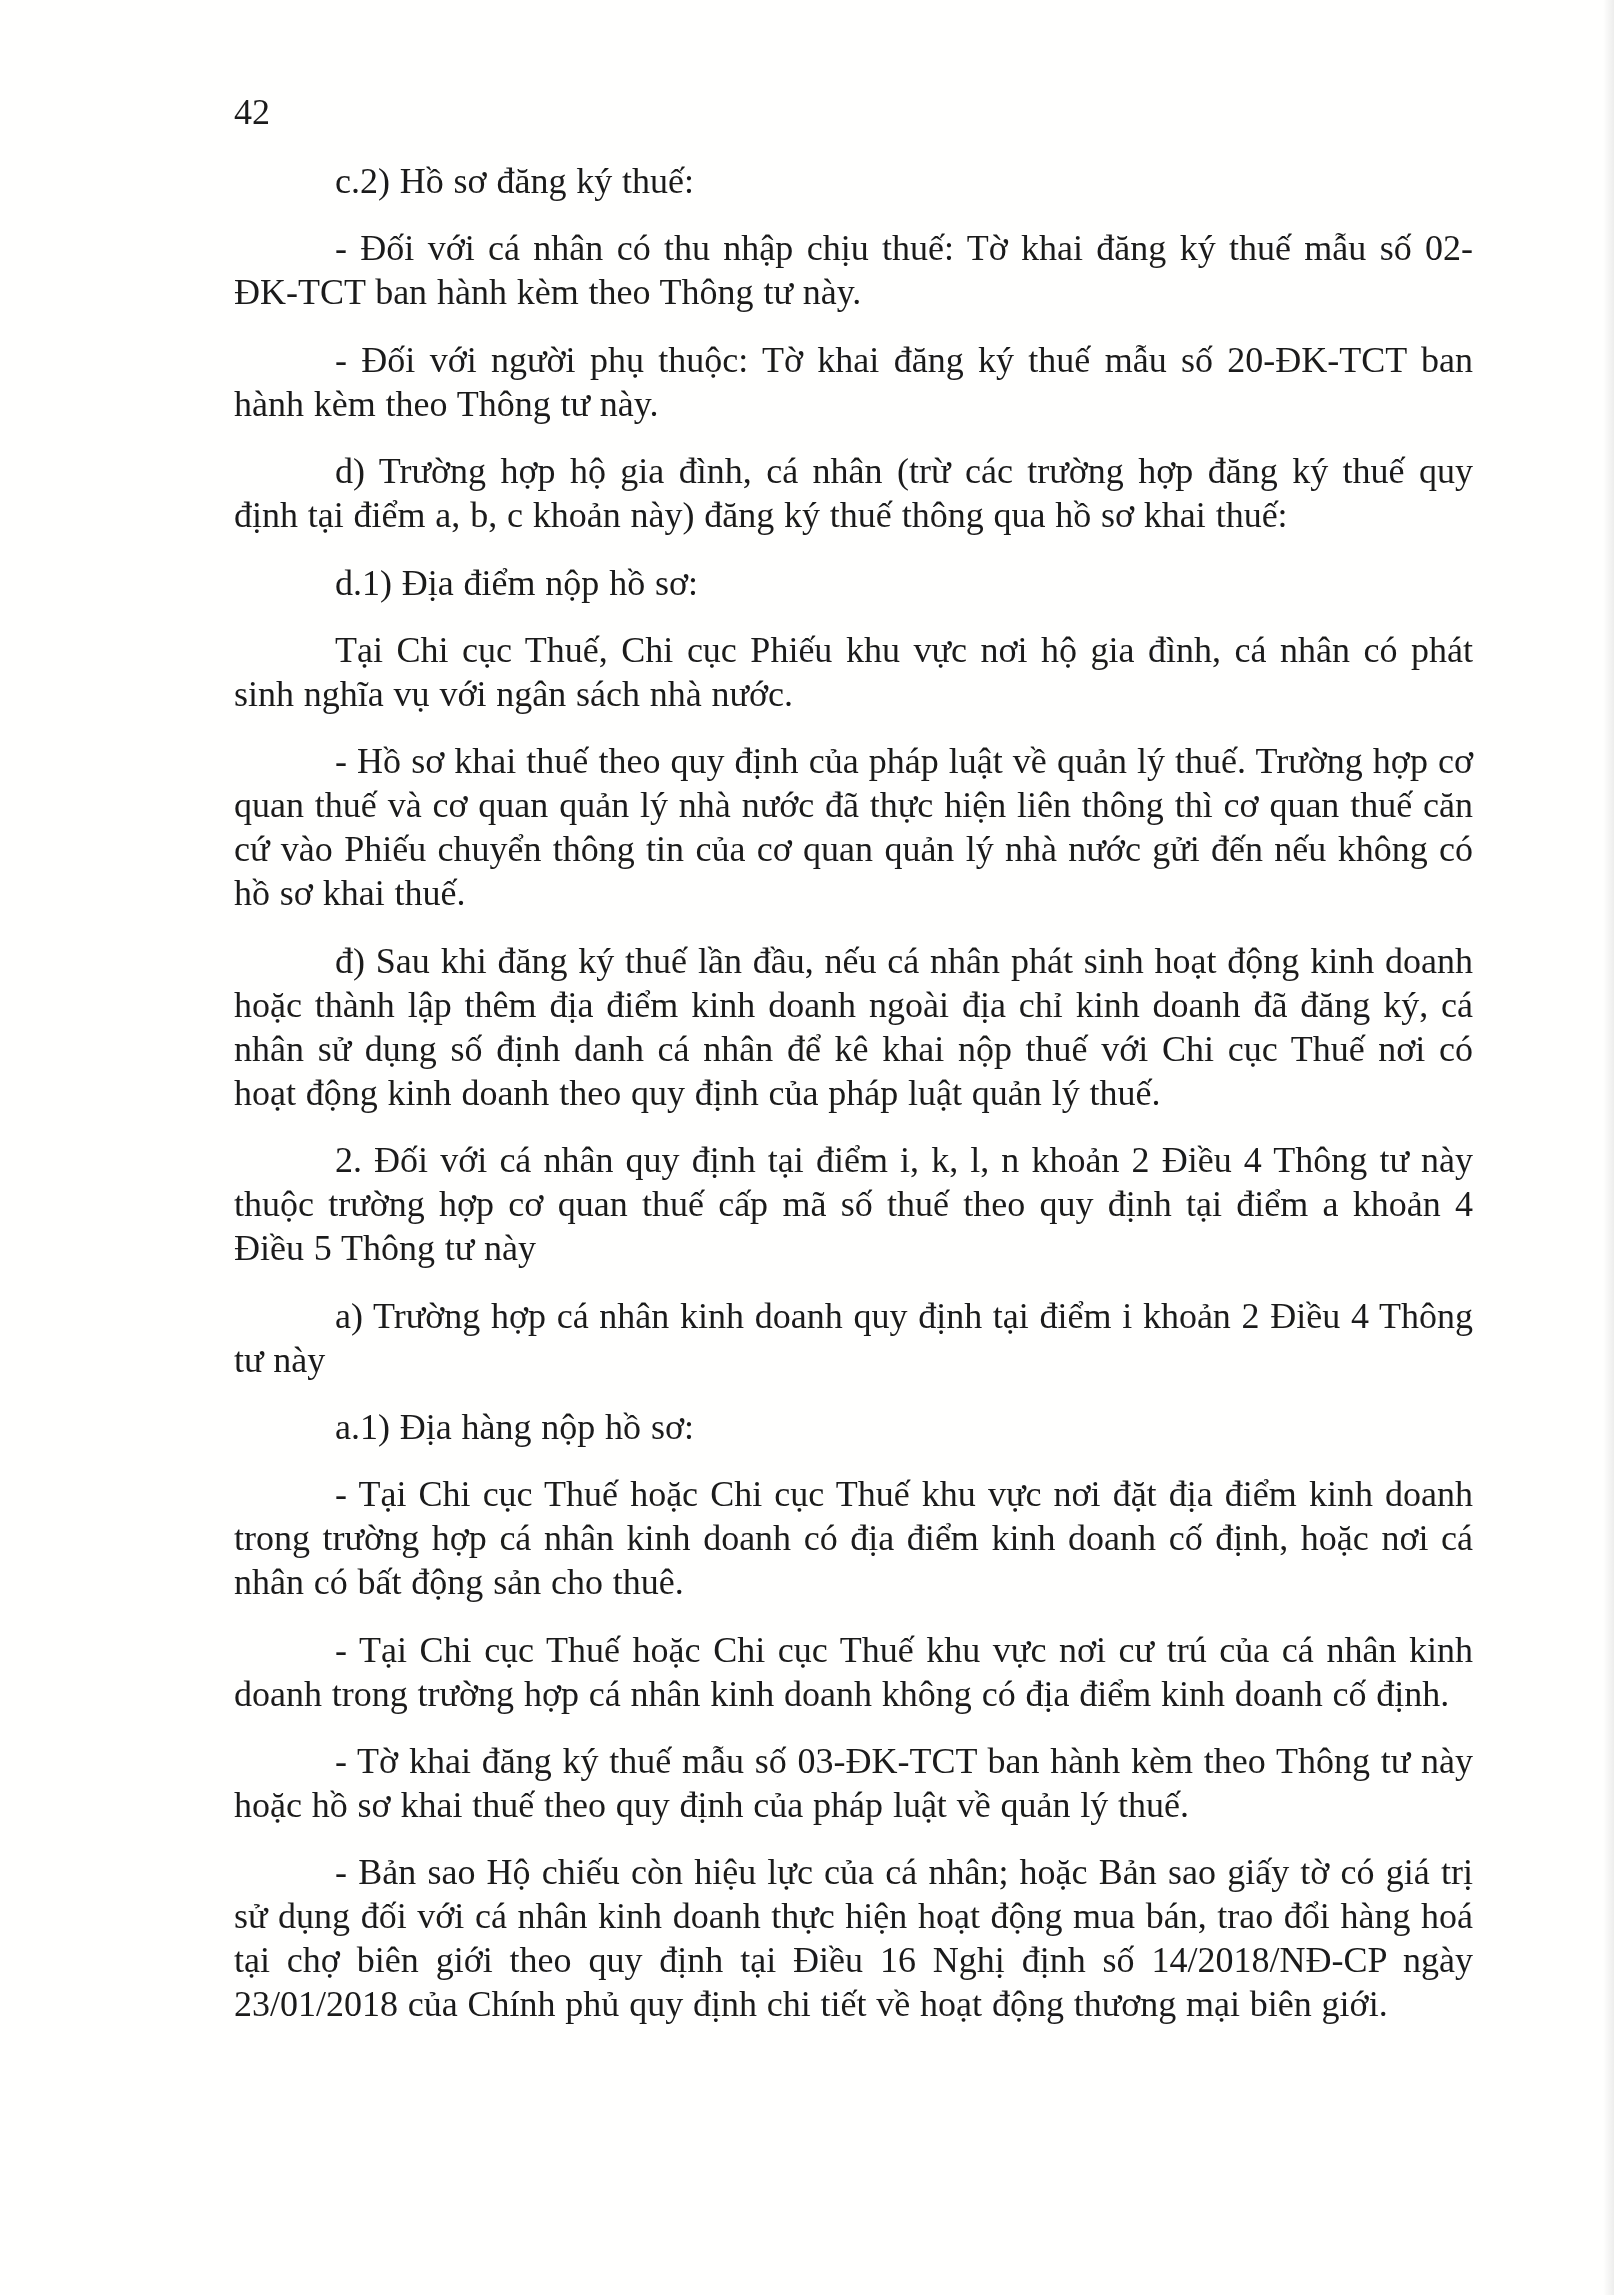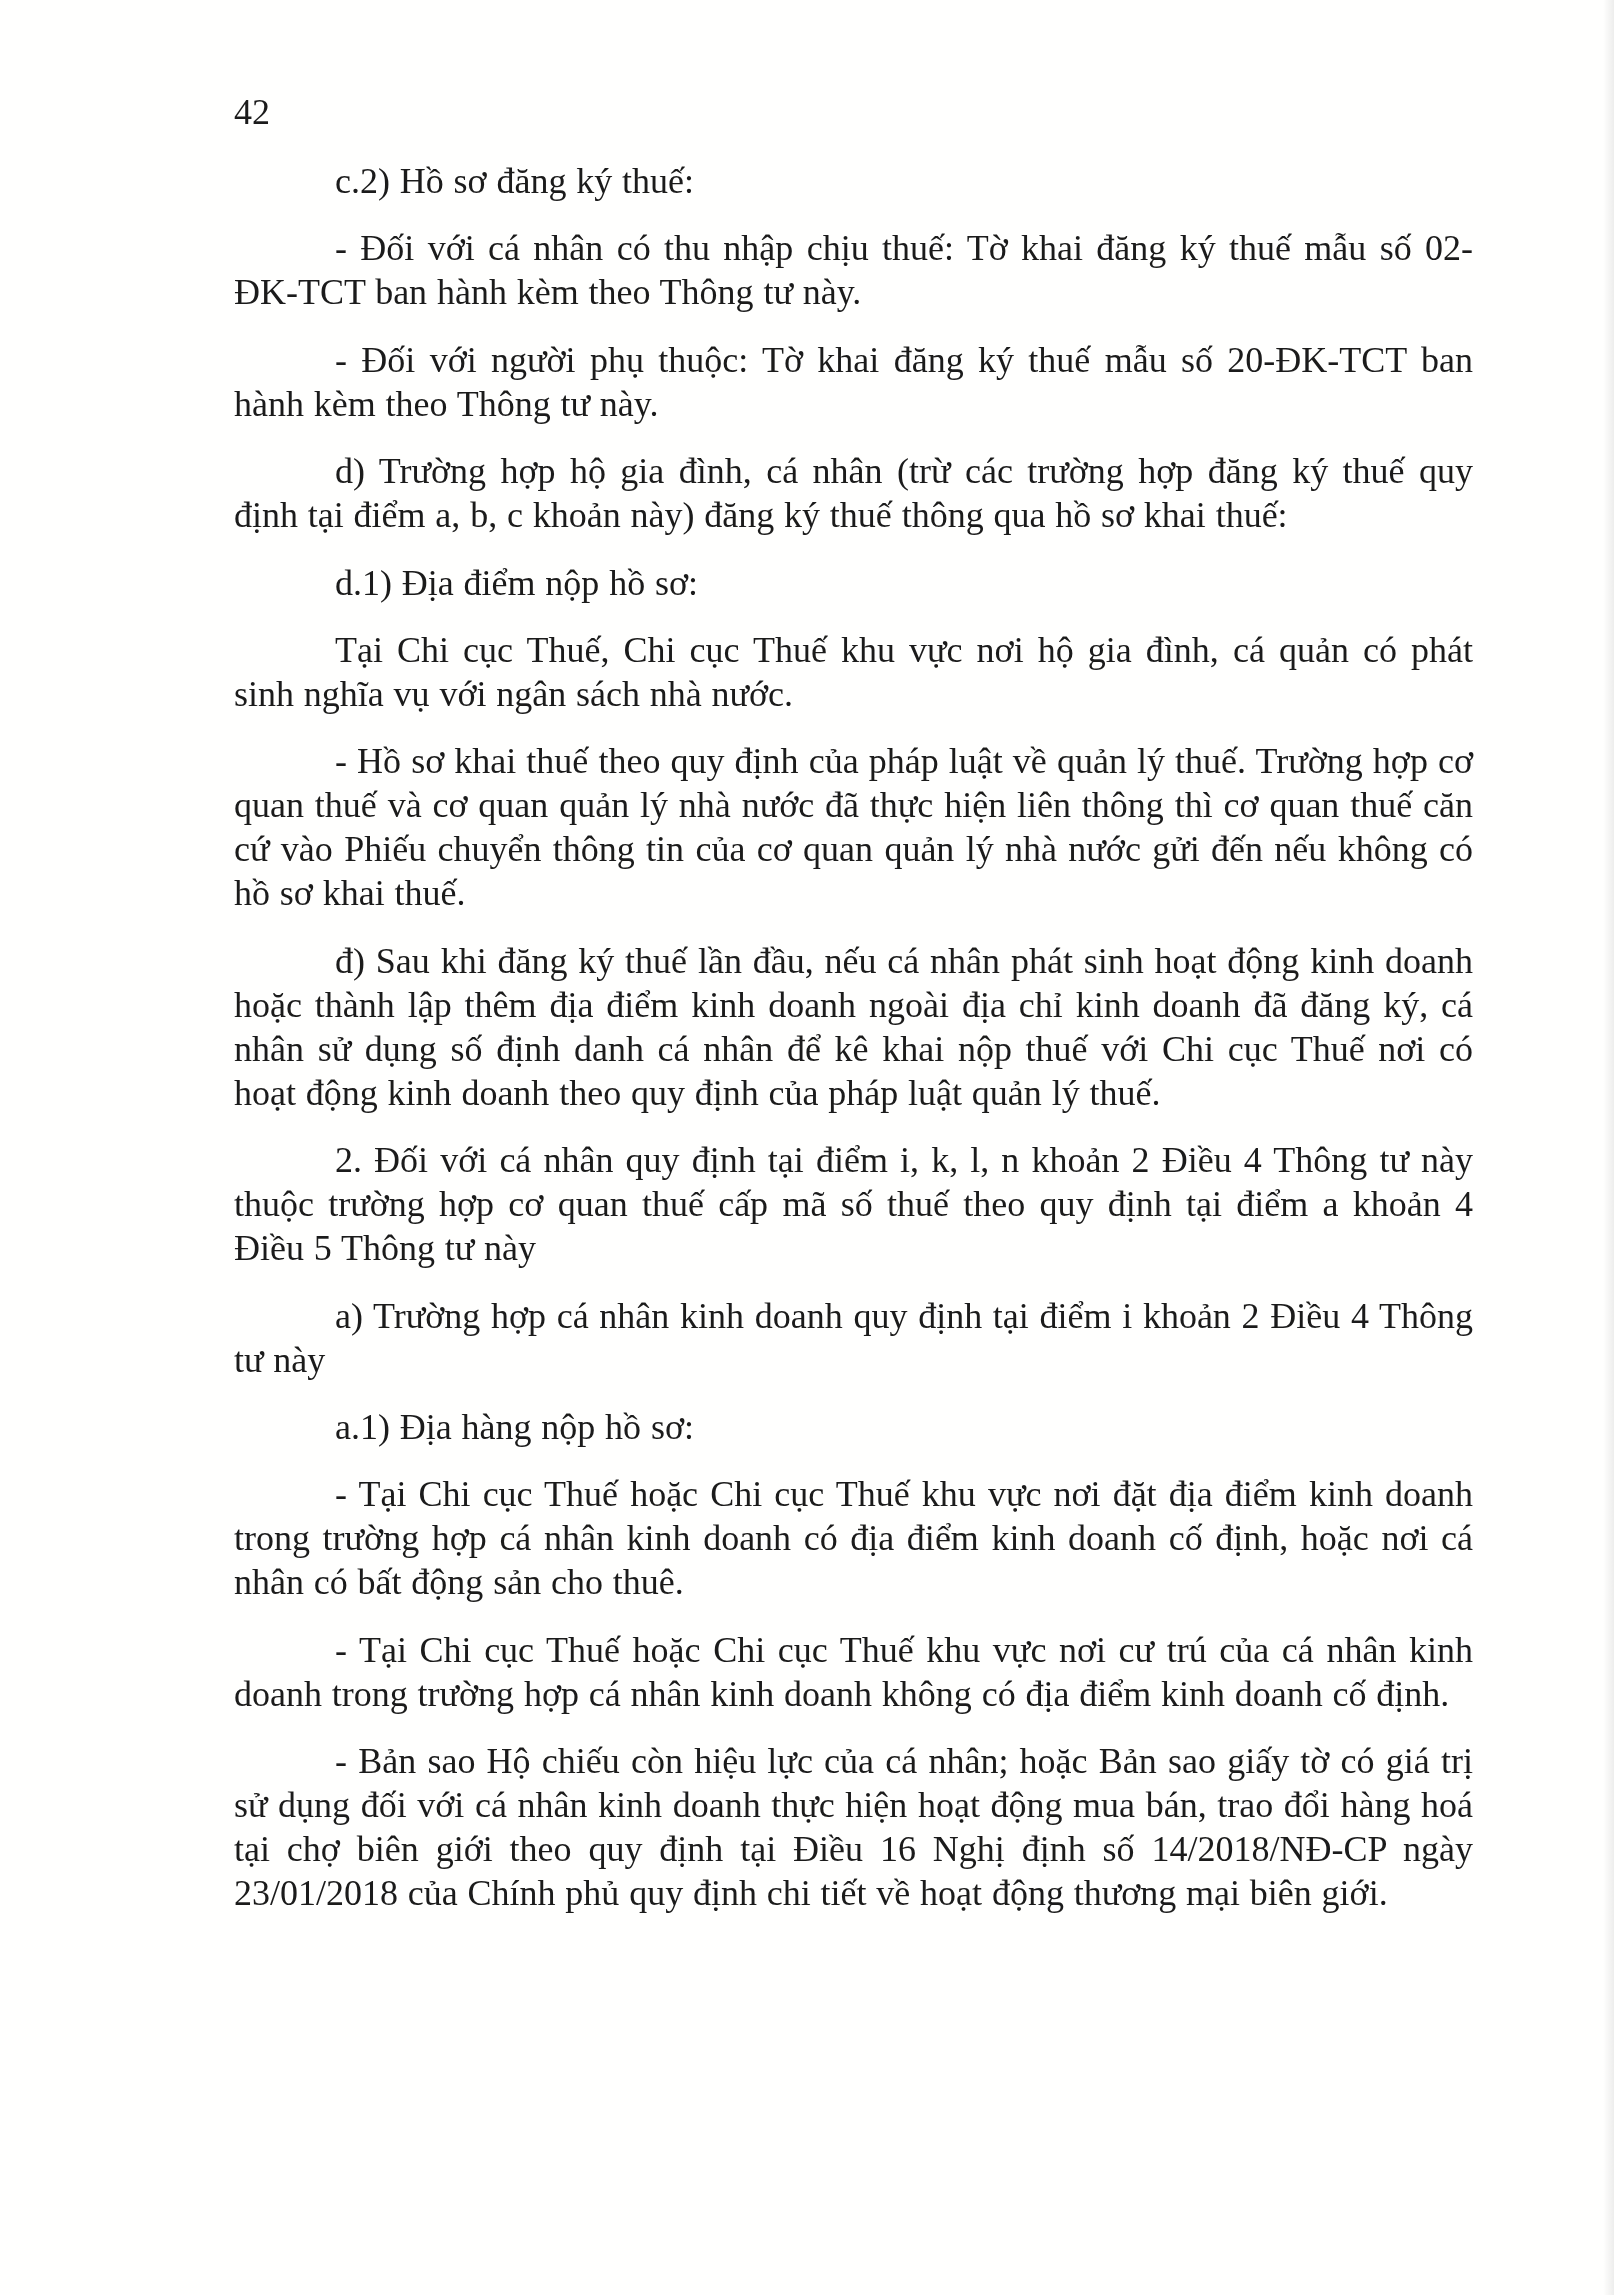--- a/index.html
+++ b/index.html
@@ -48,23 +48,24 @@
 <body>
 
 <div class="page">
   <div class="page-number">42</div>
 
   <p class="doc first">c.2) Hồ sơ đăng ký thuế:</p>
   <p class="doc">- Đối với cá nhân có thu nhập chịu thuế: Tờ khai đăng ký thuế mẫu số 02-ĐK-TCT ban hành kèm theo Thông tư này.</p>
   <p class="doc">- Đối với người phụ thuộc: Tờ khai đăng ký thuế mẫu số 20-ĐK-TCT ban hành kèm theo Thông tư này.</p>
   <p class="doc">d) Trường hợp hộ gia đình, cá nhân (trừ các trường hợp đăng ký thuế quy định tại điểm a, b, c khoản này) đăng ký thuế thông qua hồ sơ khai thuế:</p>
   <p class="doc">d.1) Địa điểm nộp hồ sơ:</p>
-  <p class="doc">Tại Chi cục Thuế, Chi cục Thuế khu vực nơi hộ gia đình, cá quản có phát sinh nghĩa vụ với ngân sách nhà nước.</p>
+  <p class="doc">Tại Chi cục Thuế, Chi cục Phiếu khu vực nơi hộ gia đình, cá nhân có phát sinh nghĩa vụ với ngân sách nhà nước.</p>
   <p class="doc">- Hồ sơ khai thuế theo quy định của pháp luật về quản lý thuế. Trường hợp cơ quan thuế và cơ quan quản lý nhà nước đã thực hiện liên thông thì cơ quan thuế căn cứ vào Phiếu chuyển thông tin của cơ quan quản lý nhà nước gửi đến nếu không có hồ sơ khai thuế.</p>
   <p class="doc">đ) Sau khi đăng ký thuế lần đầu, nếu cá nhân phát sinh hoạt động kinh doanh hoặc thành lập thêm địa điểm kinh doanh ngoài địa chỉ kinh doanh đã đăng ký, cá nhân sử dụng số định danh cá nhân để kê khai nộp thuế với Chi cục Thuế nơi có hoạt động kinh doanh theo quy định của pháp luật quản lý thuế.</p>
   <p class="doc">2. Đối với cá nhân quy định tại điểm i, k, l, n khoản 2 Điều 4 Thông tư này thuộc trường hợp cơ quan thuế cấp mã số thuế theo quy định tại điểm a khoản 4 Điều 5 Thông tư này</p>
   <p class="doc">a) Trường hợp cá nhân kinh doanh quy định tại điểm i khoản 2 Điều 4 Thông tư này</p>
   <p class="doc">a.1) Địa hàng nộp hồ sơ:</p>
   <p class="doc">- Tại Chi cục Thuế hoặc Chi cục Thuế khu vực nơi đặt địa điểm kinh doanh trong trường hợp cá nhân kinh doanh có địa điểm kinh doanh cố định, hoặc nơi cá nhân có bất động sản cho thuê.</p>
   <p class="doc">- Tại Chi cục Thuế hoặc Chi cục Thuế khu vực nơi cư trú của cá nhân kinh doanh trong trường hợp cá nhân kinh doanh không có địa điểm kinh doanh cố định.</p>
+  <p class="doc">- Tờ khai đăng ký thuế mẫu số 03-ĐK-TCT ban hành kèm theo Thông tư này hoặc hồ sơ khai thuế theo quy định của pháp luật về quản lý thuế.</p>
   <p class="doc">- Bản sao Hộ chiếu còn hiệu lực của cá nhân; hoặc Bản sao giấy tờ có giá trị sử dụng đối với cá nhân kinh doanh thực hiện hoạt động mua bán, trao đổi hàng hoá tại chợ biên giới theo quy định tại Điều 16 Nghị định số 14/2018/NĐ-CP ngày 23/01/2018 của Chính phủ quy định chi tiết về hoạt động thương mại biên giới.</p>
 </div>
 
 
 </body></html>

